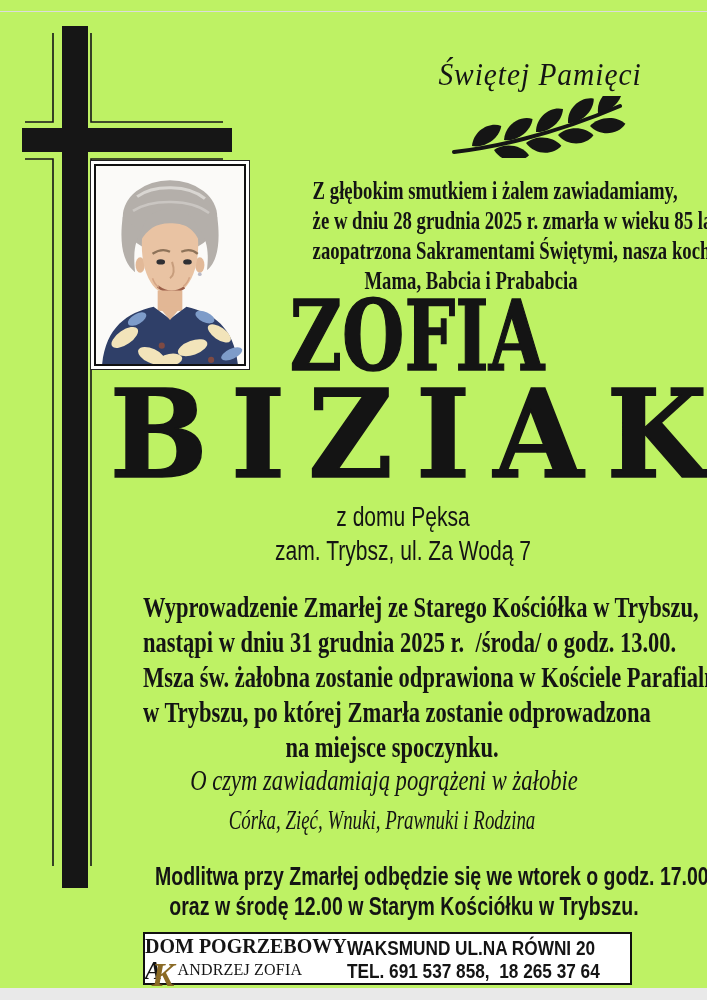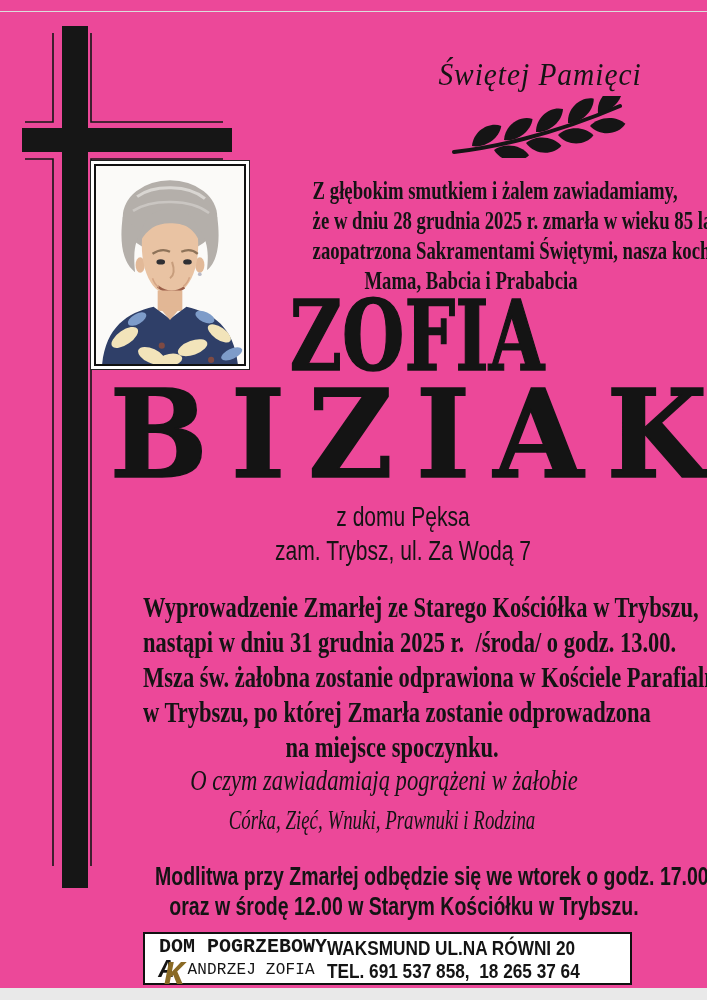--- a/index.html
+++ b/index.html
@@ -1,16 +1,16 @@
 <!DOCTYPE html>
 <html><head>
 <meta charset="utf-8">
 <style>
   html,body{margin:0;padding:0;background:#fff;}
-  #page{position:relative;width:707px;height:1000px;background:#ec4899;overflow:hidden;
+  #page{position:relative;width:707px;height:1000px;background:#bef264;overflow:hidden;
         color:#141414;font-family:"Liberation Serif","DejaVu Serif",serif;}
   .abs{position:absolute;}
   .center{text-align:center;}
   .line{white-space:pre;}
   .condense{transform-origin:50% 0;}
   
   #top-hairline{left:0;top:11px;width:707px;height:1px;background:#dcdcdc;}
   #bottom-band{left:0;top:988px;width:707px;height:12px;background:#e9e9e9;}
   
   #memorial-phrase{left:373px;top:58px;width:334px;font-style:italic;font-size:31px;line-height:34px;
@@ -39,21 +39,21 @@
         transform:scaleX(.75);}
   
   #mourning{left:52px;top:764px;width:664px;font-style:italic;font-size:29px;line-height:32px;transform:scaleX(.78);}
   #family{left:50px;top:805px;width:664px;font-style:italic;font-size:27px;line-height:30px;transform:scaleX(.70);}
   
   #prayer{left:72px;top:861px;width:664px;font-family:"Liberation Sans","DejaVu Sans",sans-serif;
         font-weight:bold;font-size:26px;line-height:30px;transform:scaleX(.75);}
   
   #footer-box{left:143px;top:932px;width:489px;height:53px;box-sizing:border-box;border:2px solid #111;
         background:#fff;display:flex;}
-  #fh-left{width:206px;padding-left:14px;padding-top:2px;font-family:Liberation Mono, monospace;}
+  #fh-left{width:206px;padding-top:2px;}
   #fh-name{font-weight:bold;font-size:20px;line-height:21px;white-space:pre;}
   #fh-owner-row{display:flex;align-items:center;height:26px;}
   .mono-a{font-style:italic;font-weight:bold;font-size:25px;line-height:1;}
   .mono-k{font-style:italic;font-weight:bold;font-size:34px;line-height:1;margin-left:-10px;position:relative;top:5px;}
   #fh-owner{font-size:16px;margin-left:3px;white-space:pre;letter-spacing:.2px;}
   #fh-right{flex:1;padding-top:2px;font-family:"Liberation Sans","DejaVu Sans",sans-serif;
         font-weight:bold;font-size:21px;line-height:23px;transform:scaleX(.82);transform-origin:0 0;}
 </style>
 </head>
 <body>

